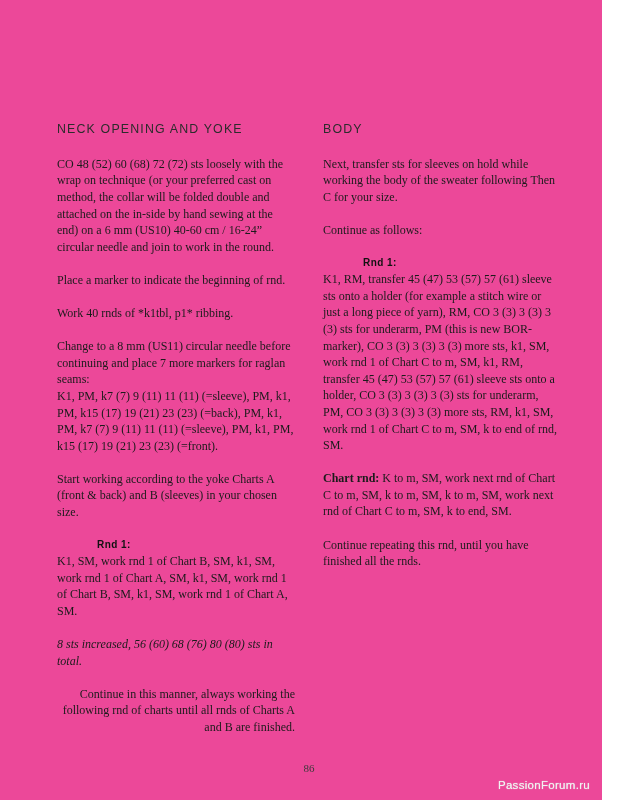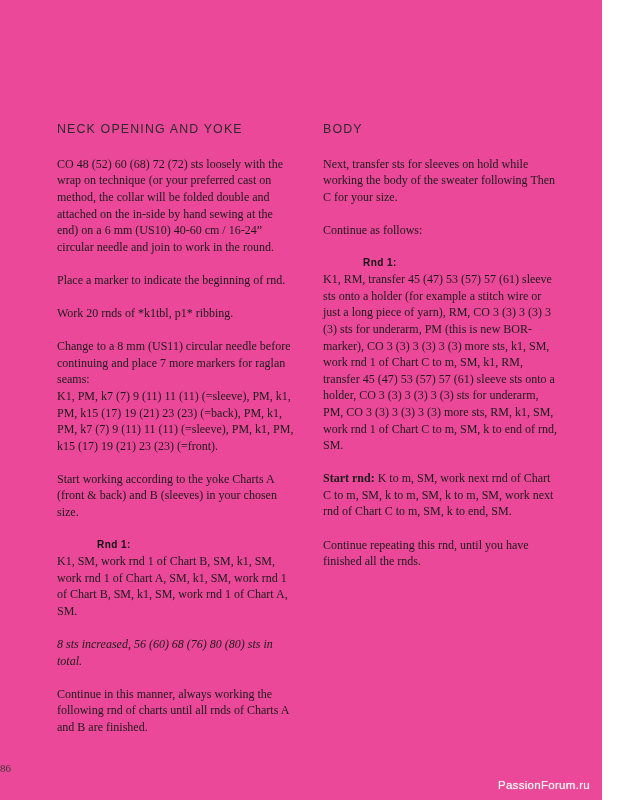--- a/index.html
+++ b/index.html
@@ -64,52 +64,53 @@
     padding-left: 40px;
   }
   .inline-bold {
     font-weight: bold;
   }
   .page-number {
     position: absolute;
     top: 762px;
     left: 0;
     width: 618px;
+    text-align: center;
     font-family: "Liberation Serif", serif;
     font-size: 11px;
     color: #3a3a3a;
   }
   .watermark {
     position: absolute;
     right: 12px;
     bottom: 9px;
     font-family: "Liberation Sans", sans-serif;
     font-size: 11.5px;
     letter-spacing: 0.3px;
     color: #f2f2f2;
     text-shadow: 0 0 1px #e2e2e2;
     user-select: none;
   }
-  .nbsp-lead { white-space: pre-wrap; }
+  .nbsp-lead { white-space: pre-wrap; text-align: right; }
 </style>
 </head>
 <body>
 
 <div class="page">
 
   <div class="columns">
 
     <div class="column">
       <h2 class="section-heading">NECK OPENING AND YOKE</h2>
 
       <p class="para">CO 48 (52) 60 (68) 72 (72) sts loosely with the wrap on technique (or your preferred cast on method, the collar will be folded double and attached on the in-side by hand sewing at the end) on a 6 mm (US10) 40-60 cm / 16-24” circular needle and join to work in the round.</p>
 
       <p class="para">Place a marker to indicate the beginning of rnd.</p>
 
-      <p class="para">Work 20 rnds of *k1tbl, p1* ribbing.</p>
+      <p class="para">Work 40 rnds of *k1tbl, p1* ribbing.</p>
 
       <p class="para tight">Change to a 8 mm (US11) circular needle before continuing and place 7 more markers for raglan seams:</p>
 
       <p class="para">K1, PM, k7 (7) 9 (11) 11 (11) (=sleeve), PM, k1, PM, k15 (17) 19 (21) 23 (23) (=back), PM, k1, PM, k7 (7) 9 (11) 11 (11) (=sleeve), PM, k1, PM, k15 (17) 19 (21) 23 (23) (=front).</p>
 
       <p class="para">Start working according to the yoke Charts A (front &amp; back) and B (sleeves) in your chosen size.</p>
 
       <p class="rnd-label">Rnd 1:</p>
 
       <p class="para">K1, SM, work rnd 1 of Chart B, SM, k1, SM, work rnd 1 of Chart A, SM, k1, SM, work rnd 1 of Chart B, SM, k1, SM, work rnd 1 of Chart A, SM.</p>
@@ -125,21 +126,21 @@
 
       <p class="para">Next, transfer sts for sleeves on hold while working the body of the sweater following Then C for your size.</p>
 
       <p class="para">Continue as follows:</p>
 
       <p class="rnd-label">Rnd 1:</p>
 
       <p class="para">K1, RM, transfer 45 (47) 53 (57) 57 (61) sleeve sts onto a holder (for example a stitch wire or just a long piece of yarn), RM, CO 3 (3) 3 (3) 3 (3) sts for underarm, PM (this is new BOR-marker), CO 3 (3) 3 (3) 3 (3) more sts, k1, SM, work rnd 1 of Chart C to m, SM, k1, RM, transfer  45 (47) 53 (57) 57 (61) sleeve sts onto a holder, CO 3 (3) 3 (3) 3 (3) sts for underarm, PM, CO 3 (3) 3 (3) 3 (3) more sts, RM, k1, SM, work rnd 1 of Chart C  to m, SM,  k to end of rnd, SM.</p>
 
 
-      <p class="para"><span class="inline-bold">Start rnd:</span><span> K to m, SM, work next rnd of Chart C to m, SM, k to m, SM, k to m, SM, work next rnd of Chart C to m, SM, k to end, SM.</span></p>
+      <p class="para"><span class="inline-bold">Chart rnd:</span><span> K to m, SM, work next rnd of Chart C to m, SM, k to m, SM, k to m, SM, work next rnd of Chart C to m, SM, k to end, SM.</span></p>
 
       <p class="para tight">Continue repeating this rnd, until you have finished all the rnds.</p>
 
 
     </div>
 
   </div>
 
   <div class="page-number">86</div>
 

